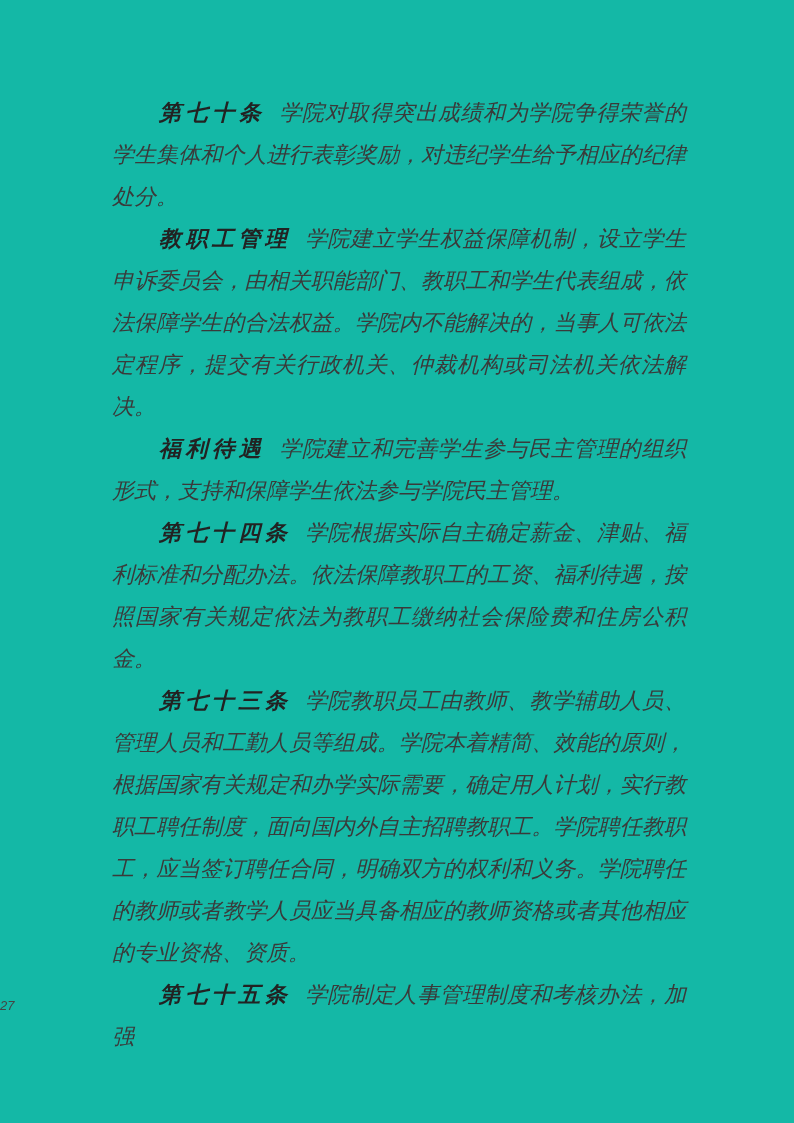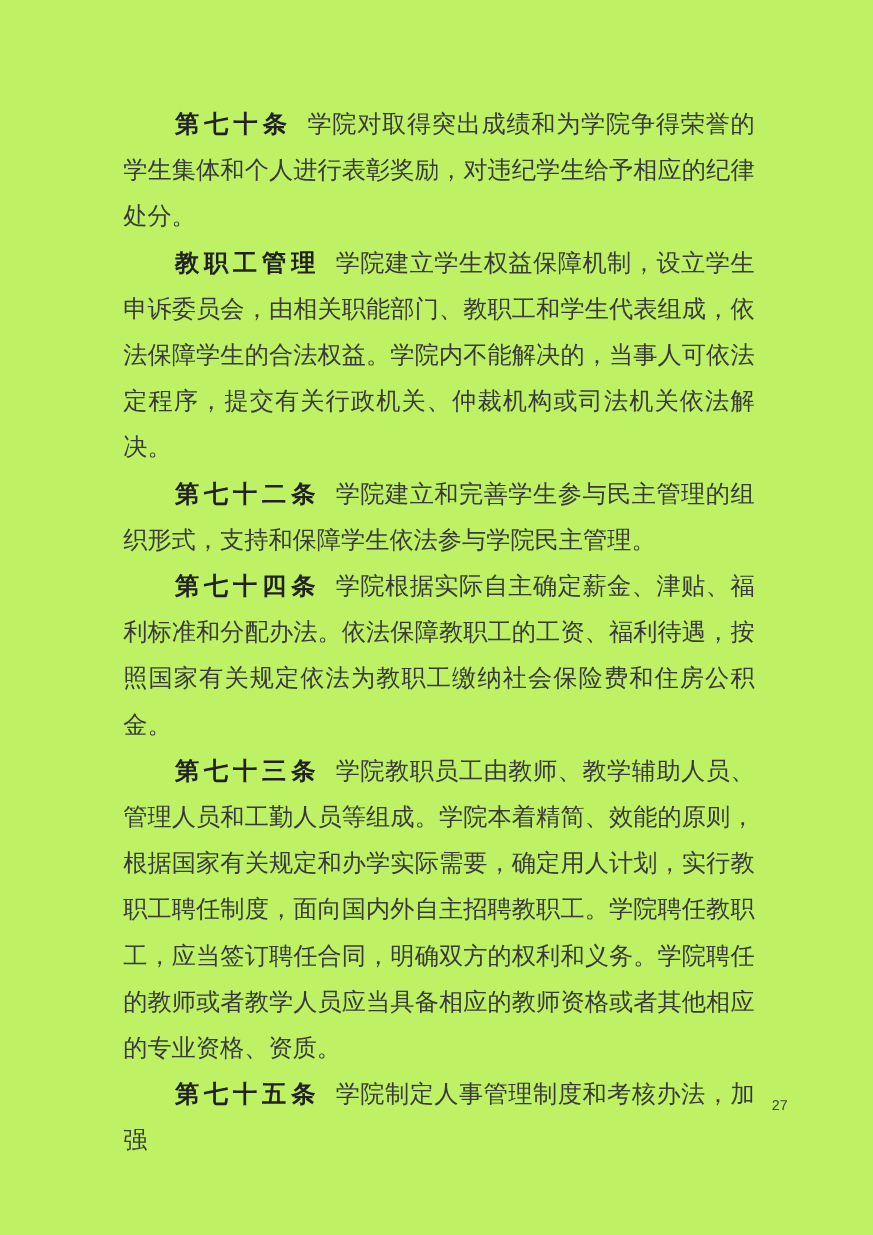--- a/index.html
+++ b/index.html
@@ -4,24 +4,25 @@
 <style>
   html, body {
     margin: 0;
     padding: 0;
     background: #ffffff;
   }
   .page {
     position: relative;
     width: 794px;
     height: 1123px;
-    background: #bef264;
+    background: #14b8a6;
     overflow: hidden;
     font-family: "Liberation Serif", "DejaVu Serif", serif;
     color: #333333;
+    font-style: italic;
   }
   .content {
     position: absolute;
     left: 112px;
     top: 92px;
     width: 574px;
   }
   .para {
     margin: 0;
     font-size: 22px;
@@ -45,39 +46,39 @@
     font-weight: 700;
     letter-spacing: 2px;
     color: #2b2b2b;
     font-family: "Liberation Sans", "DejaVu Sans", sans-serif;
   }
   .footer {
     position: absolute;
     left: 0;
     top: 996px;
     width: 716px;
-    text-align: right;
+    text-align: left;
   }
   .page-number {
     font-size: 13px;
     color: #444444;
     font-family: "Liberation Sans", "DejaVu Sans", sans-serif;
   }
 </style>
 </head>
 <body>
 
 <div class="page">
   <div class="content">
 
     <p class="para"><span class="article-no">第七十条</span><span>学院对取得突出成绩和为学院争得荣誉的学生集体和个人进行表彰奖励，对违纪学生给予相应的纪律处分。</span></p>
 
     <p class="para"><span class="article-no">教职工管理</span><span>学院建立学生权益保障机制，设立学生申诉委员会，由相关职能部门、教职工和学生代表组成，依法保障学生的合法权益。学院内不能解决的，当事人可依法定程序，提交有关行政机关、仲裁机构或司法机关依法解决。</span></p>
 
-    <p class="para"><span class="article-no">第七十二条</span><span>学院建立和完善学生参与民主管理的组织形式，支持和保障学生依法参与学院民主管理。</span></p>
+    <p class="para"><span class="article-no">福利待遇</span><span>学院建立和完善学生参与民主管理的组织形式，支持和保障学生依法参与学院民主管理。</span></p>
 
 
     <p class="para"><span class="article-no">第七十四条</span><span>学院根据实际自主确定薪金、津贴、福利标准和分配办法。依法保障教职工的工资、福利待遇，按照国家有关规定依法为教职工缴纳社会保险费和住房公积金。</span></p>
 
     <p class="para"><span class="article-no">第七十三条</span><span>学院教职员工由教师、教学辅助人员、管理人员和工勤人员等组成。学院本着精简、效能的原则，根据国家有关规定和办学实际需要，确定用人计划，实行教职工聘任制度，面向国内外自主招聘教职工。学院聘任教职工，应当签订聘任合同，明确双方的权利和义务。学院聘任的教师或者教学人员应当具备相应的教师资格或者其他相应的专业资格、资质。</span></p>
 
     <p class="para"><span class="article-no">第七十五条</span><span>学院制定人事管理制度和考核办法，加强</span></p>
 
   </div>
 

